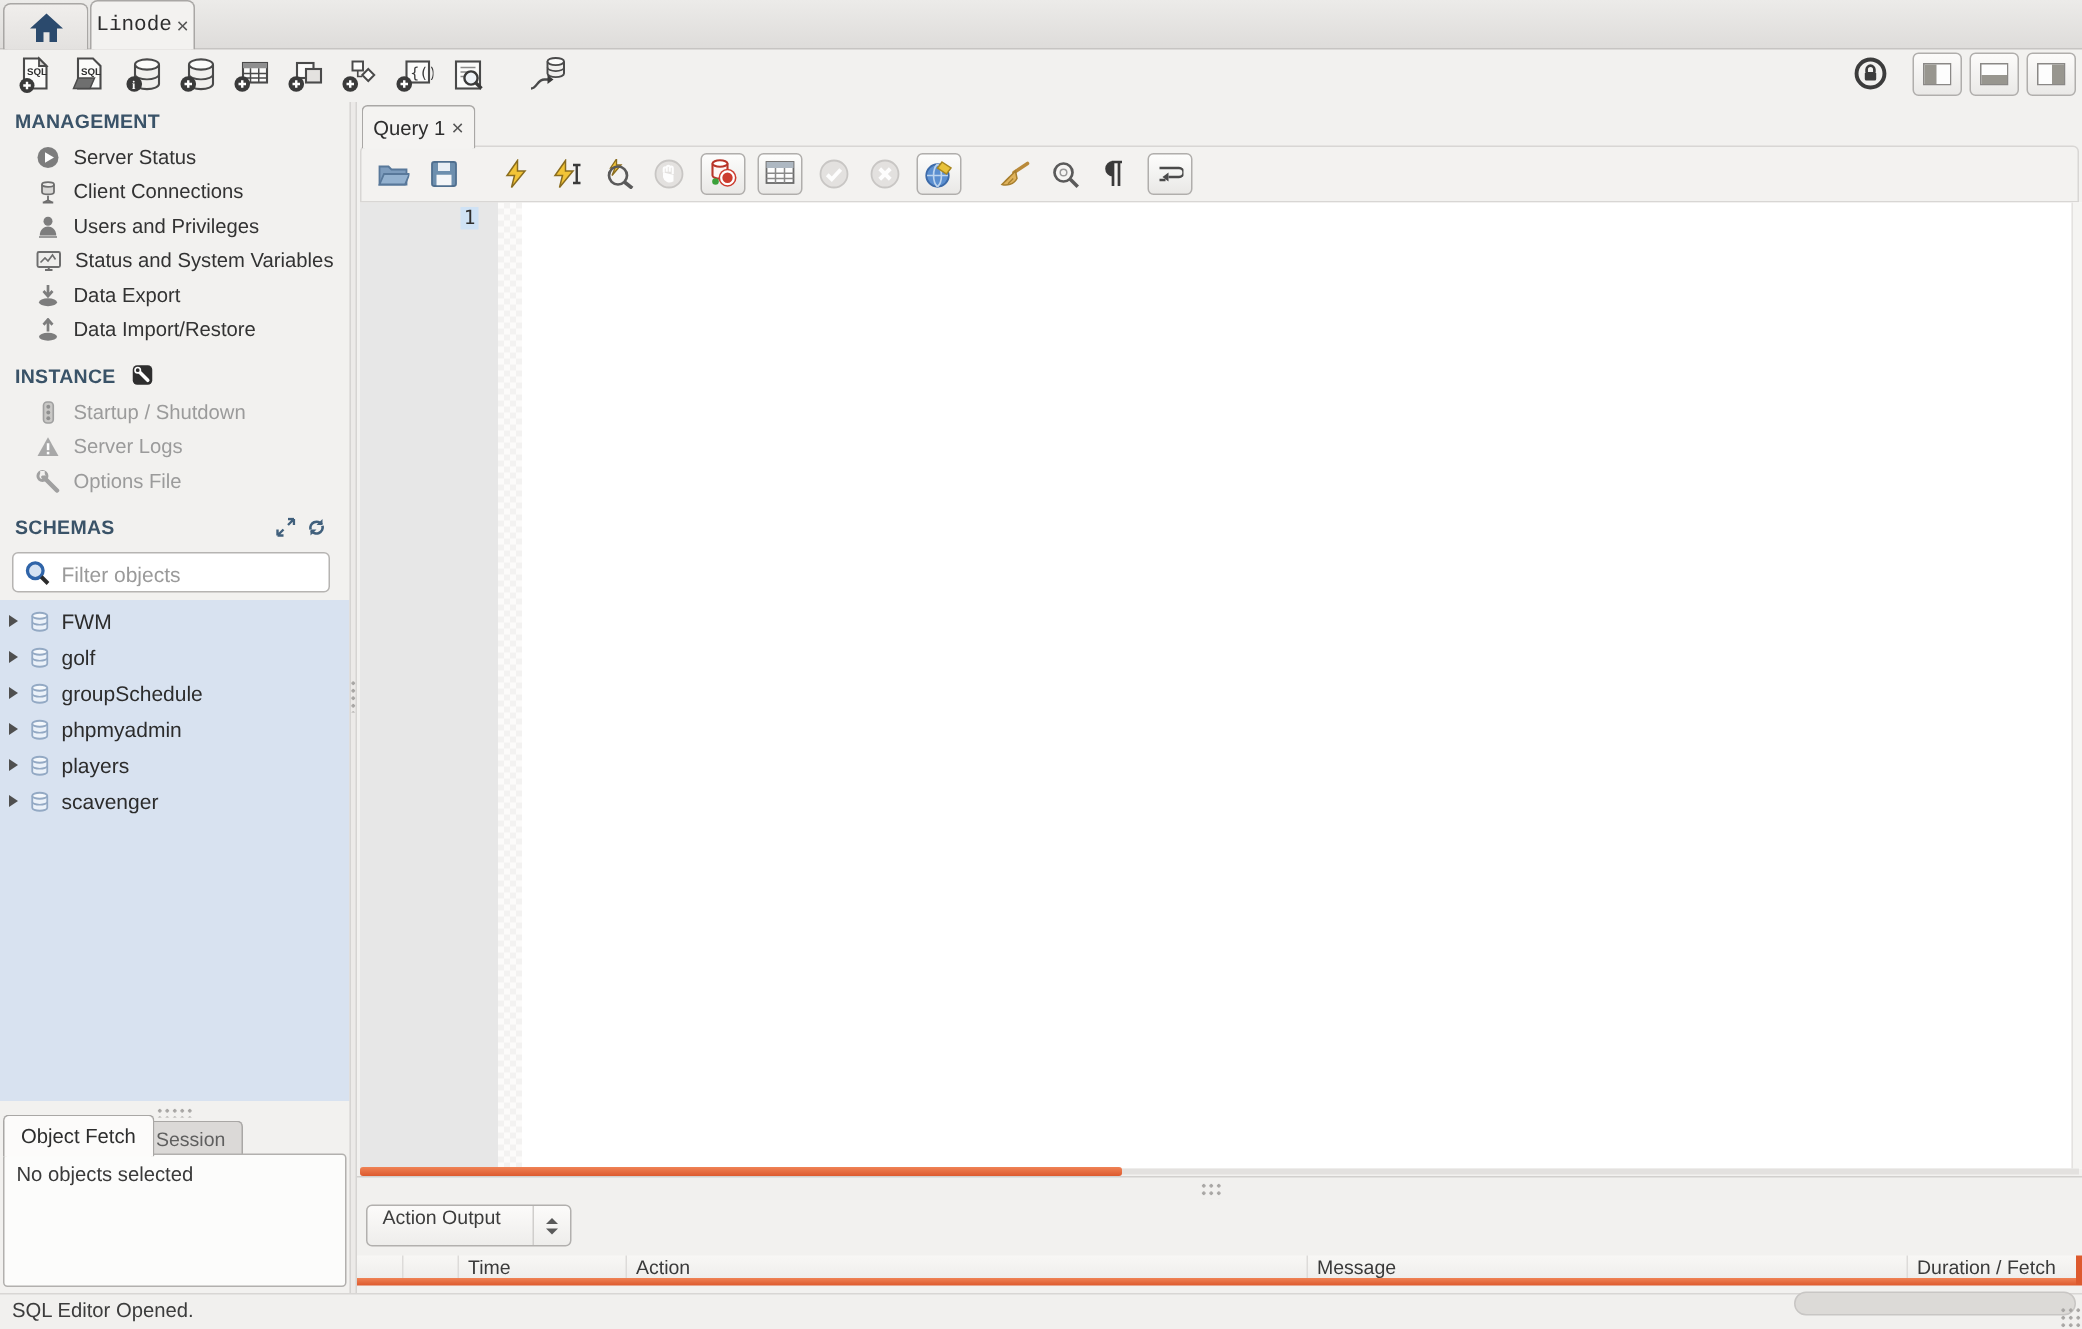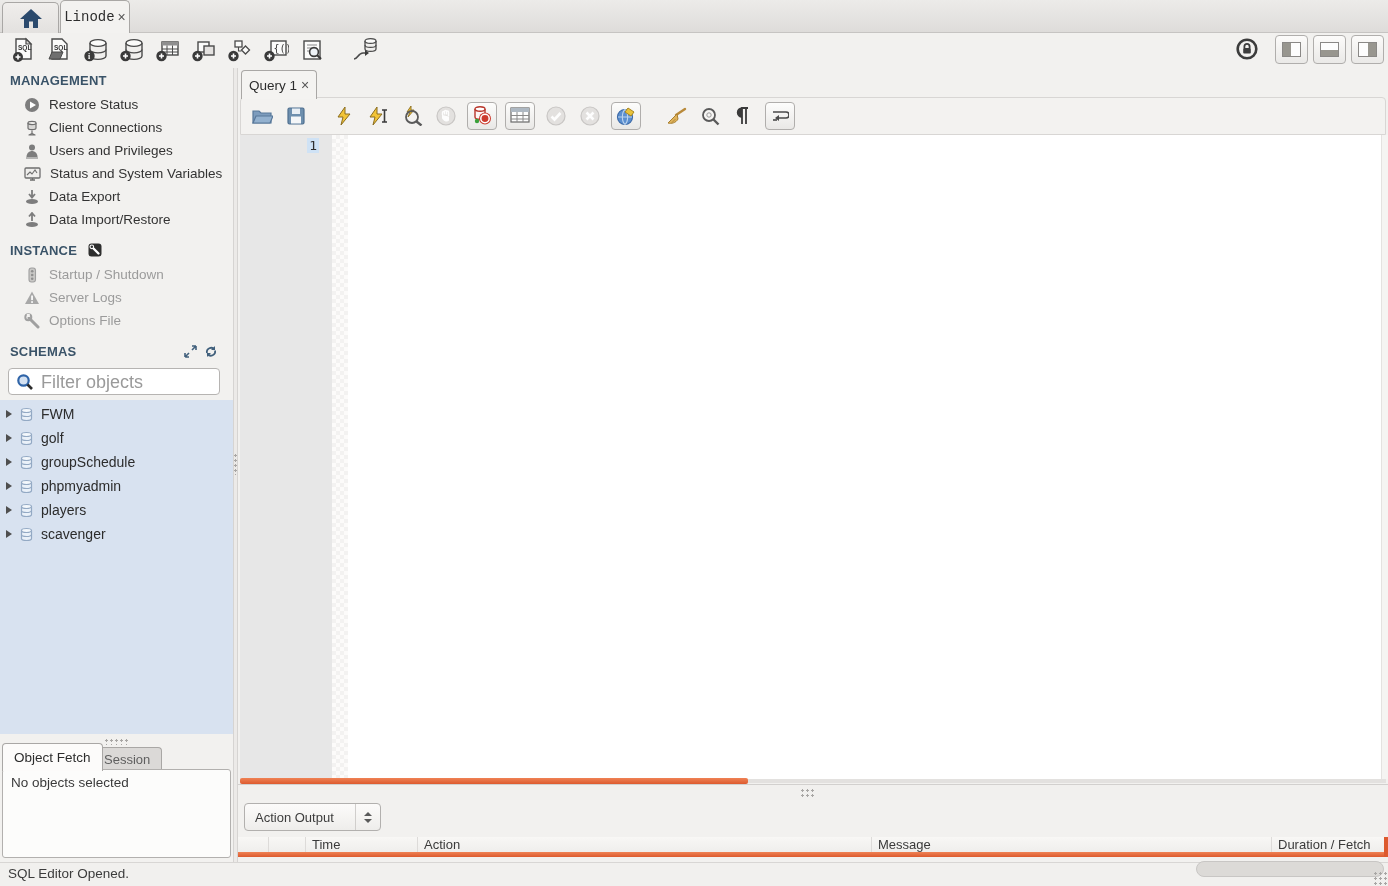--- a/index.html
+++ b/index.html
@@ -28,21 +28,21 @@
   .lockbtn{width:30px;height:30px;display:flex;align-items:center;justify-content:center;margin-right:8px;}
 
   
   .section-title{position:absolute;left:10px;font-size:13px;font-weight:bold;color:#3a5368;letter-spacing:.2px;}
   .side-item{position:absolute;left:0;width:233px;height:23px;display:flex;align-items:center;padding-left:24px;box-sizing:border-box;gap:9px;overflow:hidden;white-space:nowrap;}
   .side-item .lbl{font-size:13.5px;color:#333;}
   .side-item.disabled .lbl{color:#9b9b9b;}
   .schemas-actions{position:absolute;left:184px;top:345px;display:flex;gap:7px;align-items:center;}
 
   .filter-box{position:absolute;left:8px;top:368px;width:212px;height:27px;background:#ffffff;border:1px solid #b6b4b2;border-radius:4px;box-sizing:border-box;}
-  .filter-box input{position:absolute;left:30px;top:1px;width:176px;height:23px;border:none;outline:none;font-size:18px;color:#b91c1c;background:transparent;font-family:inherit;}
+  .filter-box input{position:absolute;left:30px;top:1px;width:176px;height:23px;border:none;outline:none;font-size:14px;color:#b91c1c;background:transparent;font-family:inherit;}
   .filter-box input::placeholder{color:#9a9a9a;}
   .filter-mag{position:absolute;left:7px;top:4px;}
 
   .schema-panel{position:absolute;left:0;top:400px;width:233px;height:334px;background:#d8e2f0;}
   .schema-row{position:absolute;left:0;width:233px;height:24px;display:flex;align-items:center;padding-left:6px;box-sizing:border-box;gap:7px;}
   .schema-row .lbl{font-size:14px;color:#2c2c2c;}
   .tri{width:0;height:0;border-left:6px solid #4f4f4f;border-top:4px solid transparent;border-bottom:4px solid transparent;}
 
   .grip{background-image:radial-gradient(circle,#a8a6a4 1px,transparent 1.3px);background-size:5px 5px;}
   .oi-tab{position:absolute;display:flex;align-items:center;padding:0 11px;border:1px solid #a9a7a5;border-bottom:none;border-radius:4px 4px 0 0;}
@@ -71,21 +71,21 @@
   .canvas{position:absolute;left:348px;top:135px;width:1040px;height:644px;background:#ffffff;}
   .edit-vscroll{position:absolute;right:0;top:0;width:7px;height:644px;background:#f5f4f2;border-left:1px solid #e4e2e0;box-sizing:border-box;}
   .edit-hscroll-track{position:absolute;left:240px;top:779px;width:1146px;height:4px;background:#e3e1df;}
   .edit-hscroll-thumb{position:absolute;left:240px;top:778px;width:508px;height:6px;border-radius:2px;
                       background:linear-gradient(#ef8255,#dd5a2e);}
   .hsplit{position:absolute;left:238px;top:784px;width:1150px;height:16px;background:#f1f0ee;border-top:1px solid #d2d0ce;box-sizing:border-box;}
 
   
   .output{position:absolute;left:238px;top:800px;width:1150px;height:62px;background:#f2f1ef;}
   .ao-btn{position:absolute;left:6px;top:3px;width:137px;height:28px;border:1px solid #b2b0ae;border-radius:4px;
-          background:linear-gradient(#fcfbfa,#eeedeb);box-sizing:border-box;display:flex;align-items:center;}
+          background:linear-gradient(#fcfbfa,#eeedeb);box-sizing:border-box;display:flex;align-items:flex-start;}
   .ao-btn .lbl{font-size:13px;color:#3c3c3c;padding-left:10px;flex:1;}
   .ao-spin{width:24px;height:100%;border-left:1px solid #d0cecc;display:flex;flex-direction:column;align-items:center;justify-content:center;gap:3px;}
   .spin-up{width:0;height:0;border-bottom:4px solid #5a5a5a;border-left:4px solid transparent;border-right:4px solid transparent;}
   .spin-dn{width:0;height:0;border-top:4px solid #5a5a5a;border-left:4px solid transparent;border-right:4px solid transparent;}
 
   .out-header{position:absolute;left:0;top:37px;width:1146px;height:15px;background:linear-gradient(#f8f7f5,#efeeec);}
   .out-col{position:absolute;top:0;height:15px;border-right:1px solid #dddbd9;box-sizing:border-box;font-size:13px;color:#3a3a3a;line-height:15px;padding-left:6px;overflow:hidden;white-space:nowrap;}
   .out-hscroll{position:absolute;left:0;top:52px;width:1146px;height:5px;background:linear-gradient(#ef8255,#dd5a2e);}
   .out-vscroll{position:absolute;left:1146px;top:37px;width:4px;height:20px;background:#dd5a2e;}
 
@@ -230,21 +230,21 @@
     </div>
   </div>
 
   <div class="section-title" style="top:73px">MANAGEMENT</div>
 
   <div class="side-item" style="top:93px">
     <svg width="16" height="16" viewBox="0 0 16 16">
       <circle cx="8" cy="8" r="7" fill="#7d7d7d"></circle>
         <path d="M6 4.5 L12 8 L6 11.5 Z" fill="#fff"></path>
     </svg>
-    <span class="lbl">Restore Status</span>
+    <span class="lbl">Server Status</span>
   </div>
   <div class="side-item" style="top:116px">
     <svg width="16" height="16" viewBox="0 0 16 16">
       <path d="M4 3 v5 a4 1.6 0 0 0 8 0 V3" fill="#d9d8d6" stroke="#6e6e6e" stroke-width="1.2"></path>
       <ellipse cx="8" cy="3" rx="4" ry="1.6" fill="#efeeec" stroke="#6e6e6e" stroke-width="1.2"></ellipse>
       <path d="M8 10.5 v3 M4.5 15 h7 M8 13.5 l-3 1.5 M8 13.5 l3 1.5" stroke="#6e6e6e" stroke-width="1.2"></path>
     </svg>
     <span class="lbl">Client Connections</span>
   </div>
   <div class="side-item" style="top:139px">

